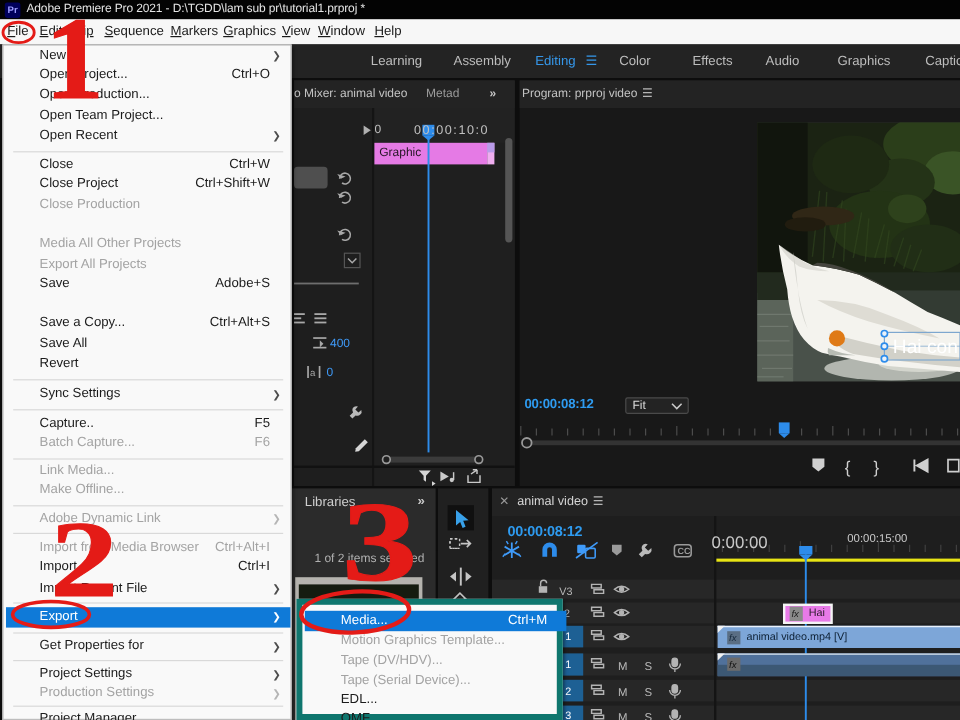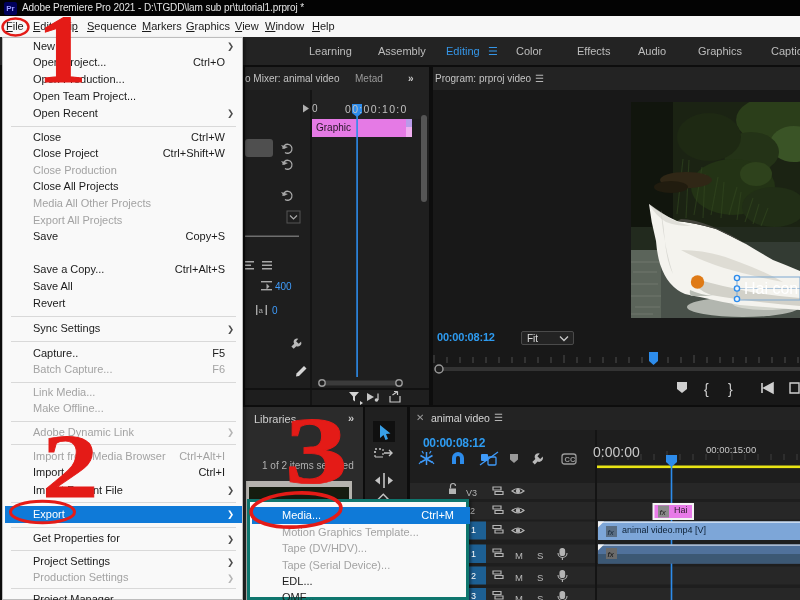--- a/index.html
+++ b/index.html
@@ -31,21 +31,21 @@
 #midpanel { left:245px; top:67px; width:184px; height:338px; background:#1e1e1e; }
 #progpanel { left:433px; top:67px; width:367px; height:338px; background:#181818; }
 #libpanel { left:243px; top:407px; width:120px; height:193px; background:#2b2b2b; }
 #toolcol { left:365px; top:407px; width:42px; height:193px; background:#202020; }
 #timeline { left:410px; top:407px; width:390px; height:193px; background:#1e1e1e; }
 
 
 #filemenu { left:2px; top:37px; width:241px; height:563px; background:#f9f9f9;
   border:1px solid #bdbdbd; box-shadow:2px 2px 3px rgba(0,0,0,0.45); font-size:11px; color:#1b1b1b; }
 #submenu { left:247px; top:499px; width:222px; height:101px; background:#f9f9f9;
-  border:3px solid #0f766e; box-shadow:2px 2px 3px rgba(0,0,0,0.45); font-size:11px; color:#1b1b1b; }
+  border:5px solid #0f766e; box-shadow:2px 2px 3px rgba(0,0,0,0.45); font-size:11px; color:#1b1b1b; }
 .mrow { position:absolute; left:2px; width:237px; height:17px; line-height:17px; }
 .mrow .lab { position:absolute; left:28px; top:0; }
 .mrow .sc { position:absolute; right:17px; top:0; }
 .mrow .arr { position:absolute; right:8px; top:0.5px; font-size:8.5px; color:#4d4d4d; }
 .dis { color:#a3a3a3; } .dis .arr { color:#b5b5b5; } .sel .arr { color:#fff; }
 .sel { background:#0f7ad8; color:#fff; }
 .msep { position:absolute; left:8px; width:225px; height:1px; background:#d9d9d9; }
 .srow { position:absolute; left:2px; width:218px; height:17px; line-height:17px; }
 .srow .lab { position:absolute; left:30px; top:0; }
 .srow .sc { position:absolute; right:16px; top:0; }
@@ -479,32 +479,29 @@
         <span class="lab">Close</span>
         <span class="sc">Ctrl+W</span>
       </div>
     <div class="mrow" style="top:107.1px">
         <span class="lab">Close Project</span>
         <span class="sc">Ctrl+Shift+W</span>
       </div>
     <div class="mrow dis" style="top:123.7px">
         <span class="lab">Close Production</span>
       </div>
-    <div class="mrow" style="top:140.3px">
-        <span class="lab">Close All Projects</span>
-      </div>
     <div class="mrow dis" style="top:156.9px">
         <span class="lab">Media All Other Projects</span>
       </div>
     <div class="mrow dis" style="top:173.5px">
         <span class="lab">Export All Projects</span>
       </div>
     <div class="mrow" style="top:190.1px">
         <span class="lab">Save</span>
-        <span class="sc">Copy+S</span>
+        <span class="sc">Adobe+S</span>
       </div>
     <div class="mrow" style="top:223.3px">
         <span class="lab">Save a Copy...</span>
         <span class="sc">Ctrl+Alt+S</span>
       </div>
     <div class="mrow" style="top:239.9px">
         <span class="lab">Save All</span>
       </div>
     <div class="mrow" style="top:256.5px">
         <span class="lab">Revert</span>

